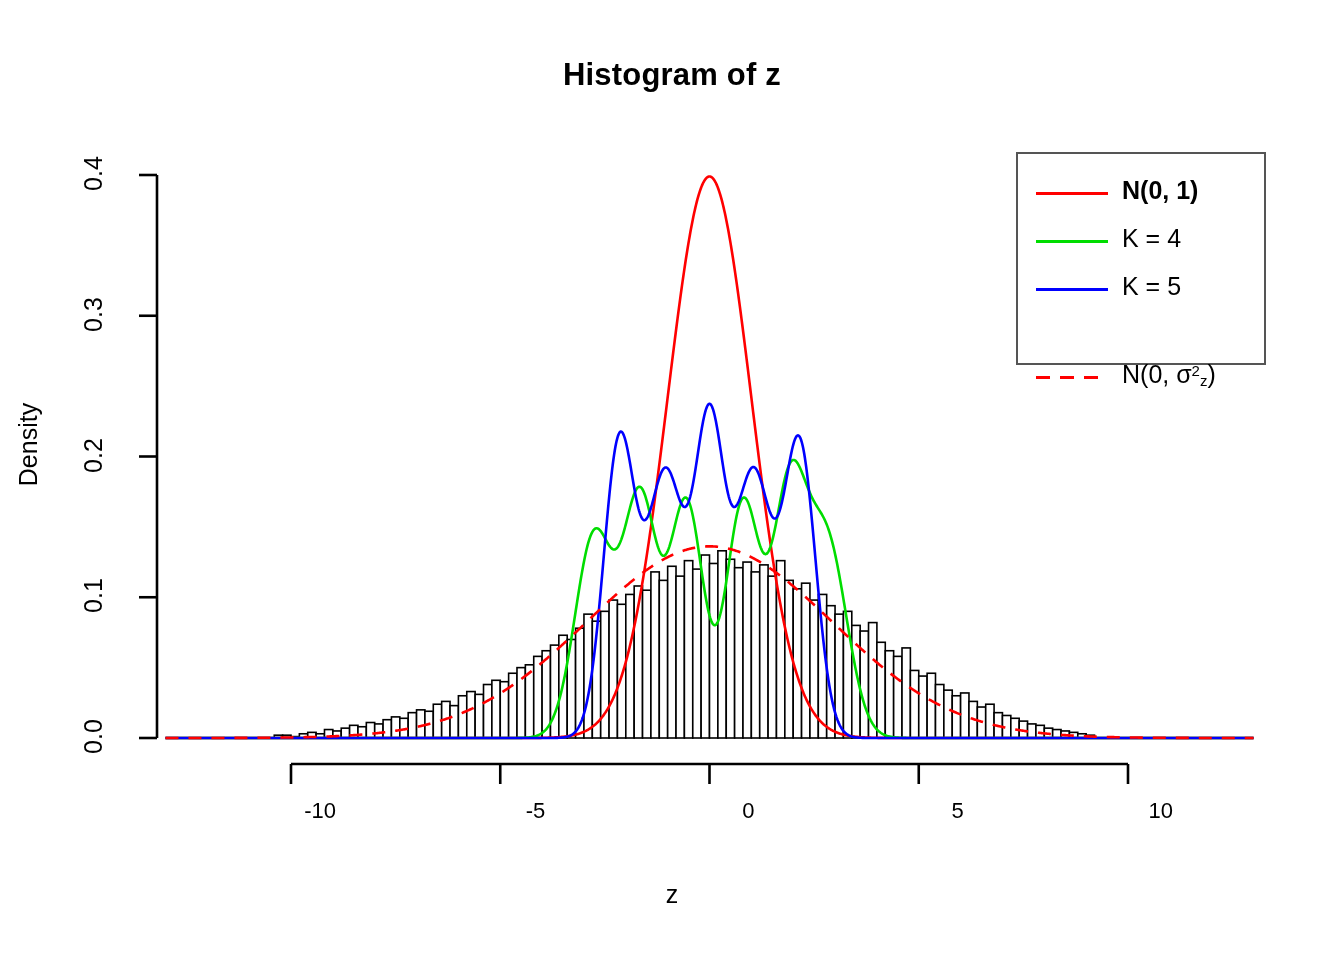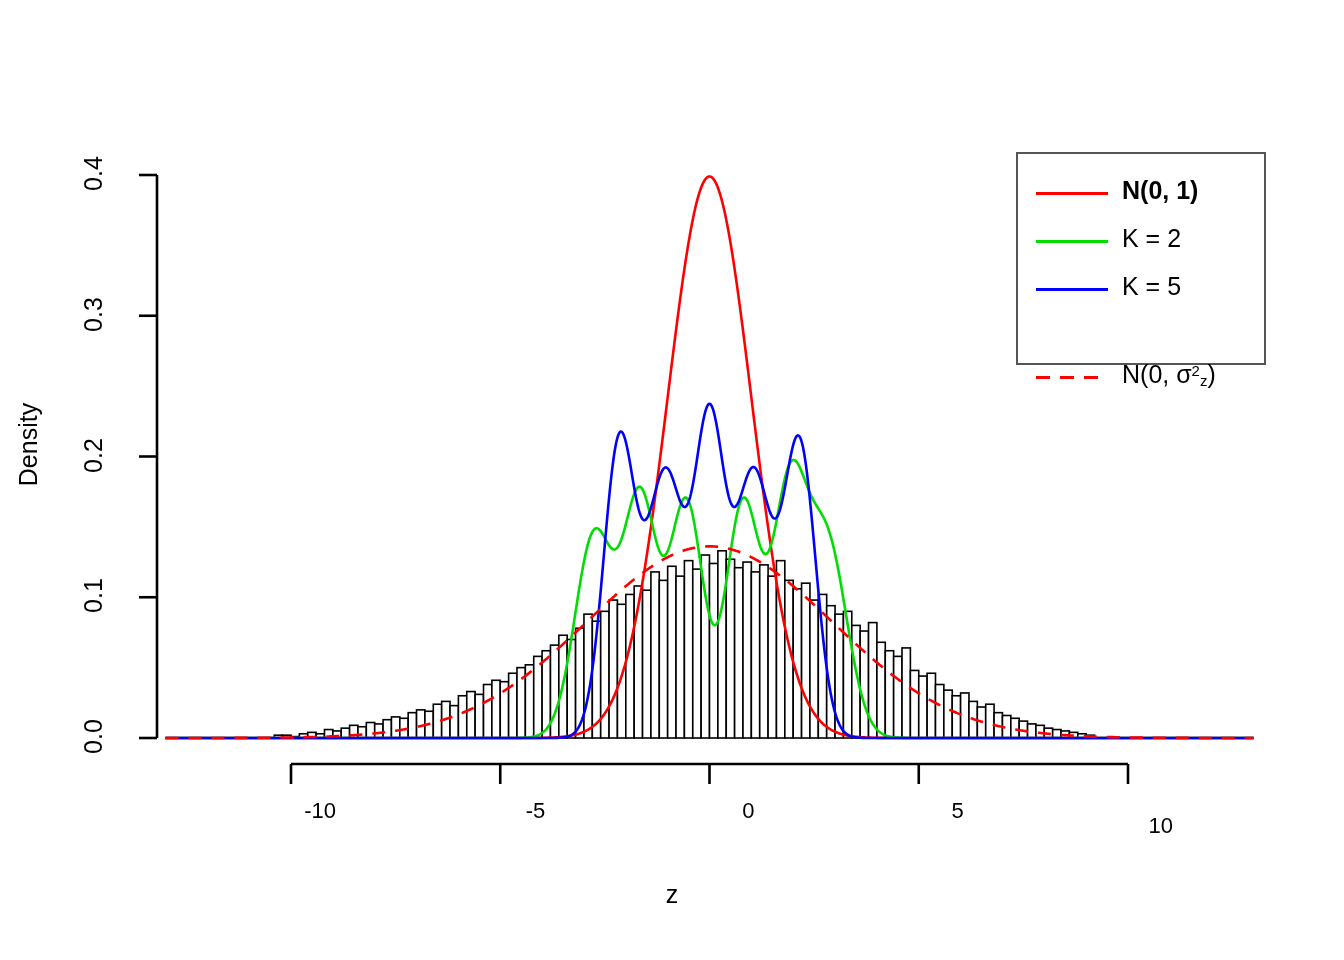--- a/index.html
+++ b/index.html
@@ -117,20 +117,21 @@
   .legend-text sup {
     font-size: 15px;
     vertical-align: 7px;
   }
 </style>
 </head>
 <body>
 
 <div id="plot-root">
 
+  <div class="plot-title">Histogram of z</div>
 
   <svg id="chart-svg" viewBox="0 0 1344 960" preserveAspectRatio="none">
     <g id="hist-bars">
         <rect x="274.26" y="735.18" width="8.37" height="2.82" fill="#FFFFFF" stroke="#000000" stroke-width="1.6"></rect>
         <rect x="282.63" y="735.18" width="8.37" height="2.82" fill="#FFFFFF" stroke="#000000" stroke-width="1.6"></rect>
         <rect x="291.00" y="736.59" width="8.37" height="1.41" fill="#FFFFFF" stroke="#000000" stroke-width="1.6"></rect>
         <rect x="299.37" y="733.78" width="8.37" height="4.22" fill="#FFFFFF" stroke="#000000" stroke-width="1.6"></rect>
         <rect x="307.74" y="732.37" width="8.37" height="5.63" fill="#FFFFFF" stroke="#000000" stroke-width="1.6"></rect>
         <rect x="316.11" y="733.78" width="8.37" height="4.22" fill="#FFFFFF" stroke="#000000" stroke-width="1.6"></rect>
         <rect x="324.48" y="729.55" width="8.37" height="8.45" fill="#FFFFFF" stroke="#000000" stroke-width="1.6"></rect>
@@ -251,39 +252,39 @@
   </svg>
 
   <div class="axis-label-y">Density</div>
   <div class="axis-label-x">z</div>
 
   <div id="xtick-layer">
       <div class="tick-x" style="left: 246px; top: 798px;">-10</div>
       <div class="tick-x" style="left: 455.25px; top: 798px;">-5</div>
       <div class="tick-x" style="left: 664.5px; top: 798px;">0</div>
       <div class="tick-x" style="left: 873.75px; top: 798px;">5</div>
-      <div class="tick-x" style="left: 1083px; top: 798px; margin-top: 15px;">10</div>
+      <div class="tick-x" style="left: 1083px; top: 798px;">10</div>
     </div>
   <div id="ytick-layer">
       <div class="tick-y" style="left: 48px; top: 722px;">0.0</div>
       <div class="tick-y" style="left: 48px; top: 581.25px;">0.1</div>
       <div class="tick-y" style="left: 48px; top: 440.5px;">0.2</div>
       <div class="tick-y" style="left: 48px; top: 299.75px;">0.3</div>
       <div class="tick-y" style="left: 48px; top: 159px;">0.4</div>
     </div>
 
   <div class="legend-box">
     <div id="legend-rows">
         <div class="legend-row" style="top: 14px; font-weight: bold;">
           <span class="legend-key solid" style="color: rgb(255, 0, 0);"></span>
           <span class="legend-text">N(0, 1)</span>
         </div>
         <div class="legend-row" style="top: 62px;">
           <span class="legend-key solid" style="color: rgb(0, 221, 0);"></span>
-          <span class="legend-text">K = 2</span>
+          <span class="legend-text">K = 4</span>
         </div>
         <div class="legend-row" style="top: 110px;">
           <span class="legend-key solid" style="color: rgb(0, 0, 255);"></span>
           <span class="legend-text">K = 5</span>
         </div>
         <div class="legend-row" style="top: 158px; margin-top: 40px;">
           <span class="legend-key dashed" style="color: rgb(255, 0, 0);"></span>
           <span class="legend-text">N(0, σ<sup>2</sup><sub>z</sub>)</span>
         </div>
       </div>

